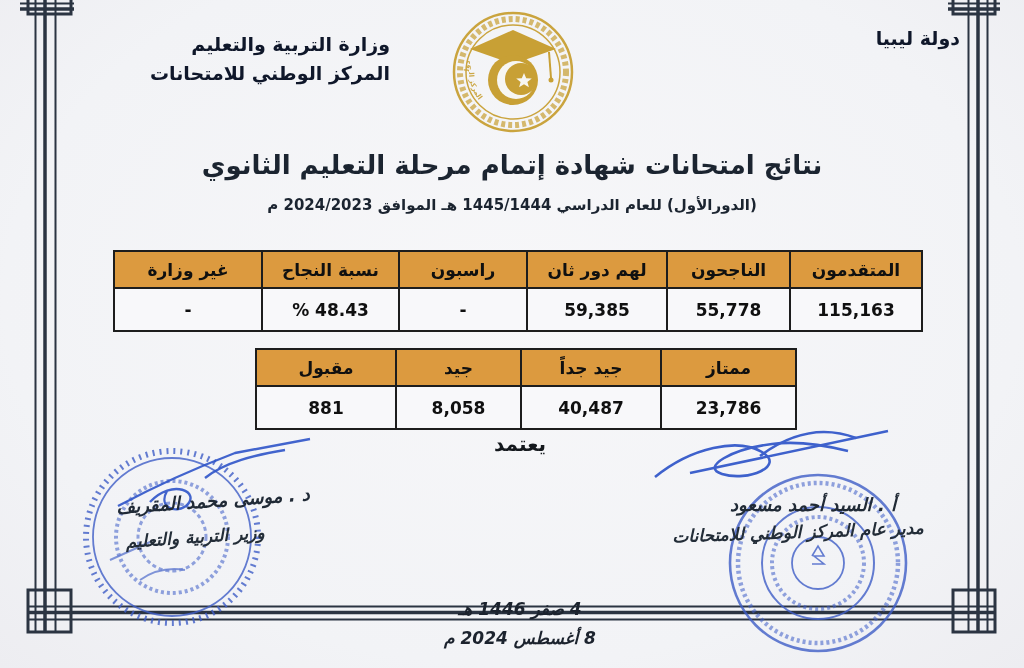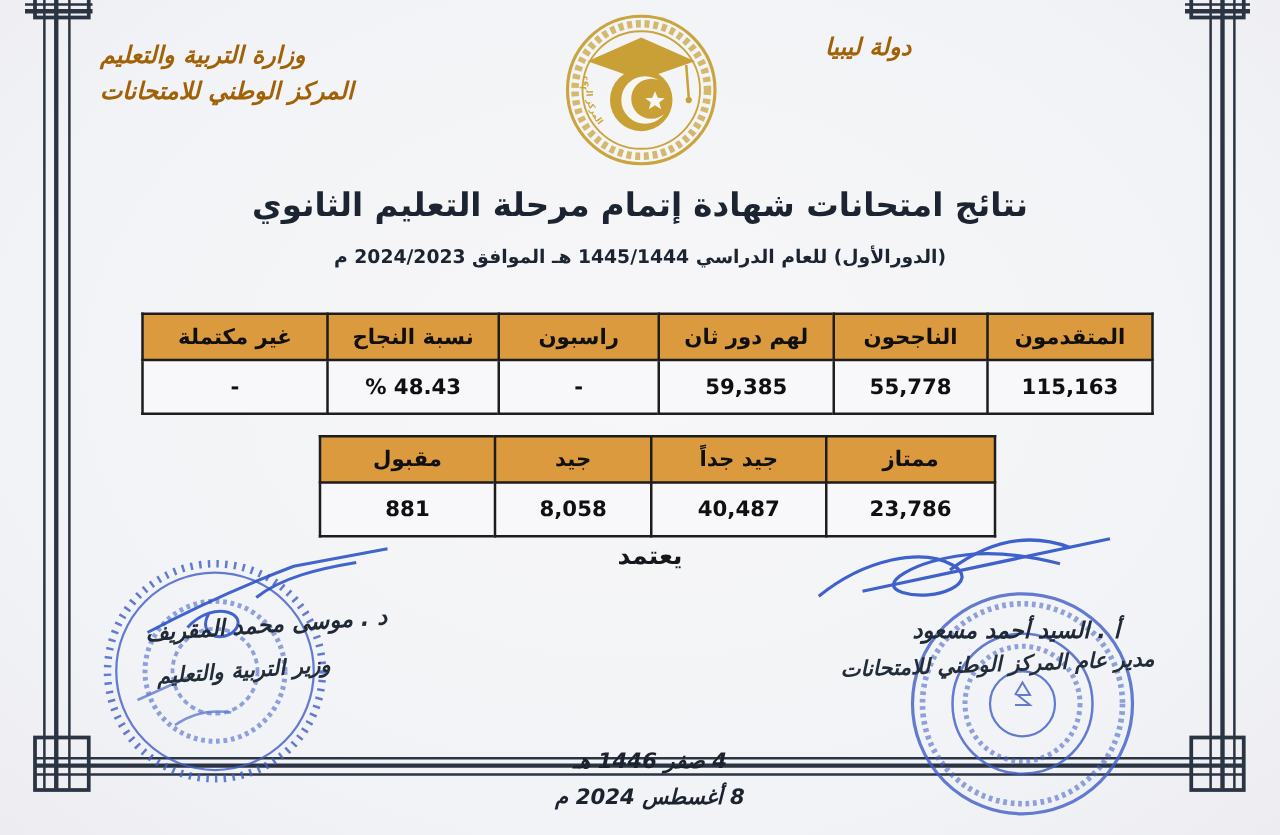--- a/index.html
+++ b/index.html
@@ -10,21 +10,21 @@
     direction:rtl;
   }
   .paper-tint{
     position:absolute;inset:0;
     background:radial-gradient(ellipse at 50% 45%, #f7f7f9 0%, #f2f3f6 70%, #ededf1 100%);
     z-index:0;
   }
   .frame-svg, .art{position:absolute;left:0;top:0;z-index:1;pointer-events:none;}
 
   
-  .hdr{position:absolute;text-align:left;color:#a16207;font-weight:bold;z-index:3;font-style:italic;}
+  .hdr{position:absolute;text-align:right;color:#0f172a;font-weight:bold;z-index:3;}
   .hdr .l1{font-size:19px;line-height:1.55;}
   .hdr .l2{font-size:19px;line-height:1.55;}
   .hdr-right{top:24px;left:660px;width:300px;}
   .hdr-left{top:30px;left:80px;width:310px;}
 
   .doc-title{
     position:absolute;top:150px;left:60px;right:60px;text-align:center;
     font-size:26px;font-weight:bold;color:#1b2430;z-index:3;
   }
   .doc-subtitle{
@@ -177,21 +177,21 @@
       <col style="width:137px">
       <col style="width:148px">
   </colgroup>
   <tbody>
       <tr>
     <th>المتقدمون</th>
     <th>الناجحون</th>
     <th>لهم دور ثان</th>
     <th>راسبون</th>
     <th>نسبة النجاح</th>
-    <th>غير مكتملة</th>
+    <th>غير وزارة</th>
   </tr>
   <tr>
     <td dir="ltr">115,163</td>
     <td dir="ltr">55,778</td>
     <td dir="ltr">59,385</td>
     <td dir="ltr">-</td>
     <td dir="ltr">% 48.43</td>
     <td dir="ltr">-</td>
   </tr>
 </tbody>

